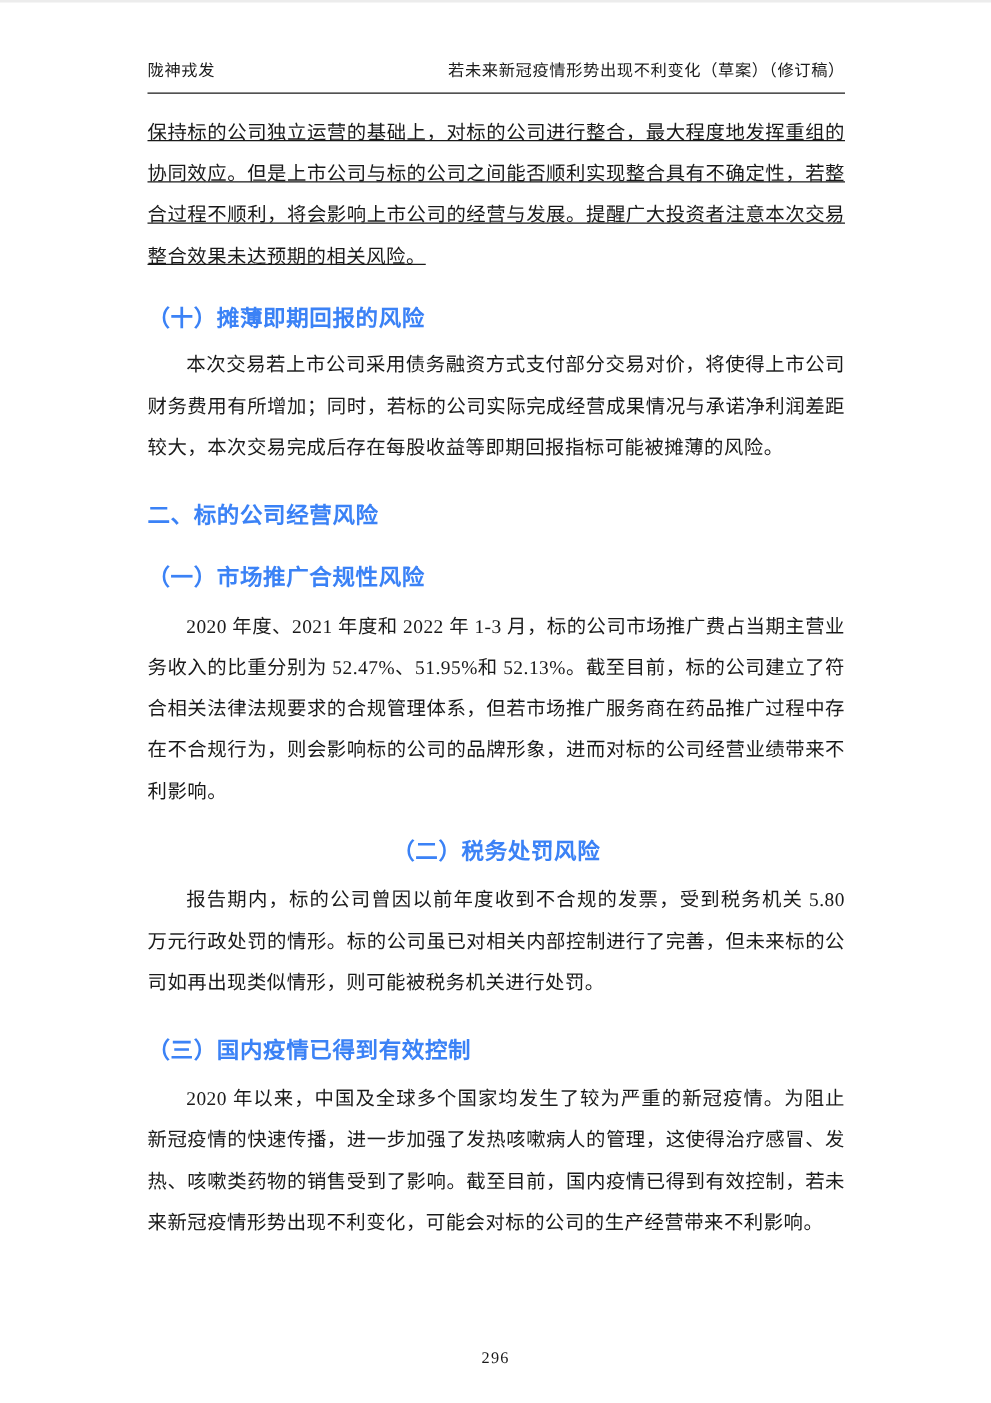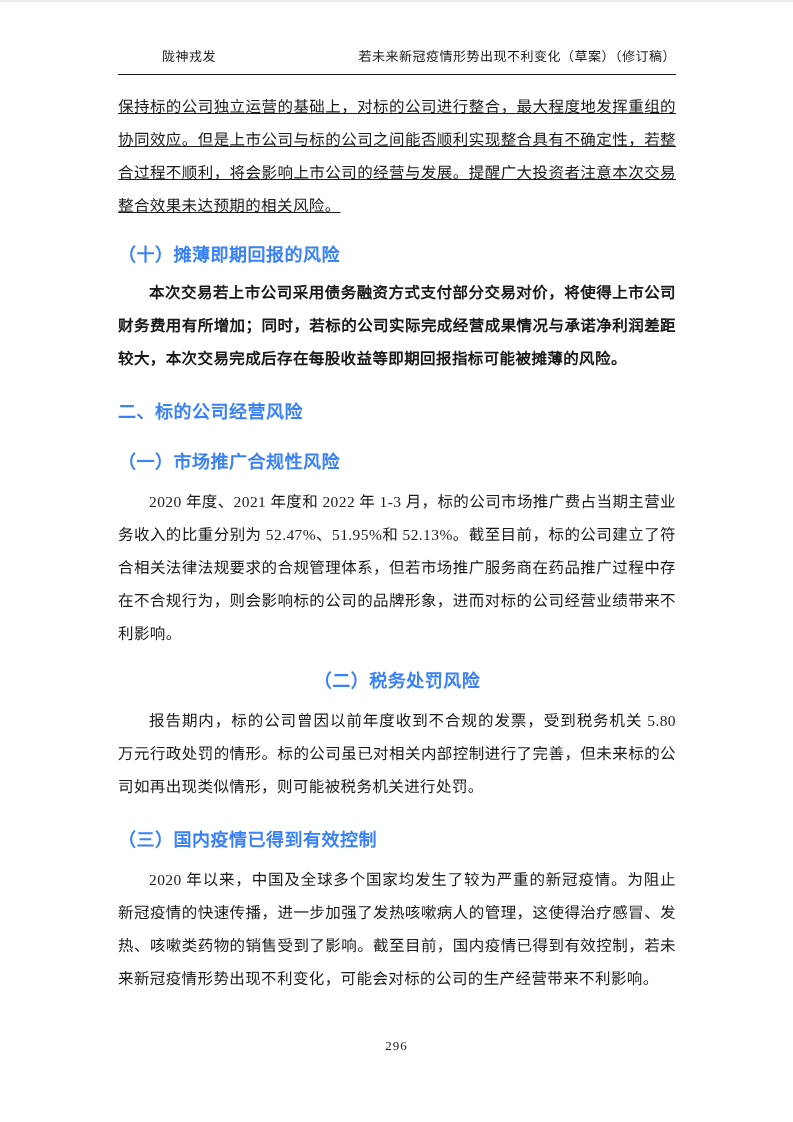--- a/index.html
+++ b/index.html
@@ -24,21 +24,21 @@
   .doc-header {
     display: flex;
     justify-content: space-between;
     align-items: flex-end;
     font-size: 13px;
     line-height: 17px;
     padding-bottom: 9px;
     border-bottom: 1.5px solid #1a1a1a;
     letter-spacing: 0.5px;
   }
-  .doc-header .hdr-left { white-space: nowrap; margin-left: 44px; }
+  .doc-header .hdr-left { white-space: nowrap; }
   .doc-header .hdr-right { white-space: nowrap; }
 
   .body-text {
     font-size: 15.5px;
     line-height: 33px;
     text-align: justify;
     letter-spacing: 0.4px;
     margin: 0;
   }
   p.body-text { text-indent: 2em; }
@@ -49,34 +49,34 @@
     font-weight: bold;
     font-size: 18px;
     line-height: 26px;
     color: #3b82f6;
     letter-spacing: 0.5px;
     margin: 0;
   }
 
   .m-para1   { margin-top: 15px; }
   .m-h10     { margin-top: 20px; }
-  .m-para10  { margin-top: 8px; font-weight: bold;  }
+  .m-para10  { margin-top: 8px;  }
   .m-ch2     { margin-top: 24px; }
   .m-h21     { margin-top: 24px; }
   .m-para21  { margin-top: 10px; }
   .m-h22     { margin-top: 18px; text-align: center; }
   .m-para22  { margin-top: 10px; }
   .m-h23     { margin-top: 24px; }
   .m-para23  { margin-top: 10px; }
 
   .doc-footer {
     position: absolute;
     left: 0;
     right: 0;
-    top: 1036px;
+    top: 1076px;
     text-align: center;
     font-size: 13px;
     letter-spacing: 1px;
   }
 </style>
 </head>
 <body>
 
 <div class="page">
 

